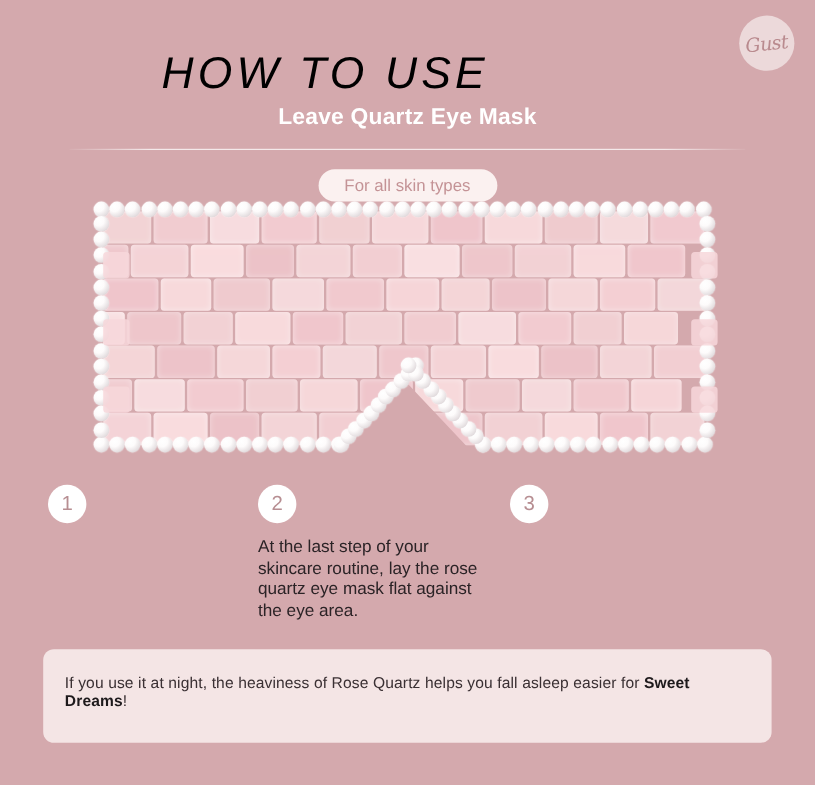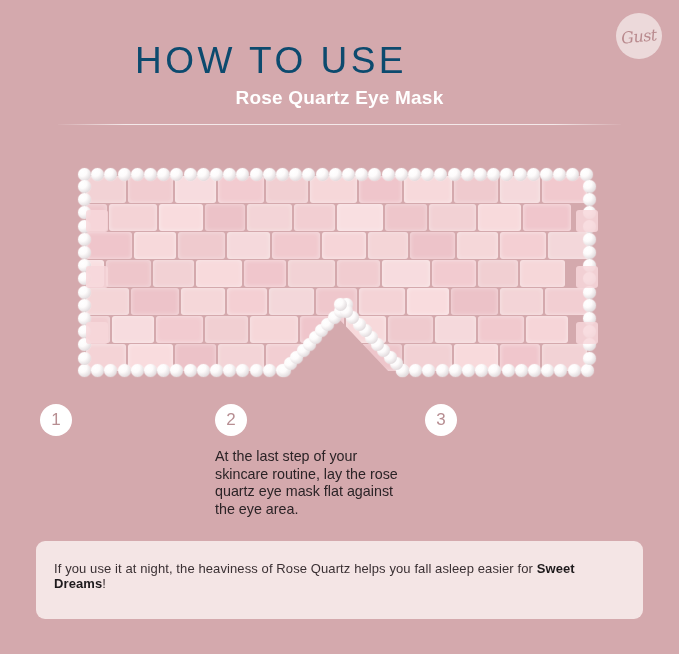--- a/index.html
+++ b/index.html
@@ -24,22 +24,23 @@
     font-style:italic;font-size:16px;
     color:#b98a8e;letter-spacing:-0.5px;
     transform:rotate(-6deg);
   }
 
   
   .title{
     position:absolute;top:40px;left:0;width:542px;
     text-align:center;
     font-size:37px;letter-spacing:3.5px;
-    font-weight:300;color:#0c4a6e;
+    font-weight:300;color:#000000;
     font-family:"Liberation Sans",sans-serif;
+    font-style:italic;
   }
   .subtitle{
     position:absolute;top:87px;left:0;width:679px;
     text-align:center;
     font-size:19px;font-weight:bold;color:#ffffff;
     letter-spacing:0.2px;
   }
   .divider{
     position:absolute;top:124px;left:58px;
     width:563px;height:1px;
@@ -138,22 +139,23 @@
 </head>
 <body>
 
 <div class="page">
 
   <div class="logo">
     <span class="logo-script">Gust</span>
   </div>
 
   <div class="title">HOW TO USE</div>
-  <div class="subtitle">Rose Quartz Eye Mask</div>
+  <div class="subtitle">Leave Quartz Eye Mask</div>
   <div class="divider"></div>
+  <div class="pill">For all skin types</div>
 
   <div class="mask-wrap">
     <div class="mask-body">
         <div class="brick-row" style="top: 0px; left: 0px;">
           <div class="brick" style="width: 40px; background: rgb(249, 220, 222); opacity: 0.82;"></div>
           <div class="brick" style="width: 45px; background: rgb(246, 210, 214); opacity: 0.86;"></div>
           <div class="brick" style="width: 41px; background: rgb(251, 226, 228); opacity: 0.91;"></div>
           <div class="brick" style="width: 46px; background: rgb(244, 205, 210); opacity: 0.95;"></div>
           <div class="brick" style="width: 42px; background: rgb(248, 216, 219); opacity: 0.82;"></div>
           <div class="brick" style="width: 47px; background: rgb(252, 223, 225); opacity: 0.86;"></div>

